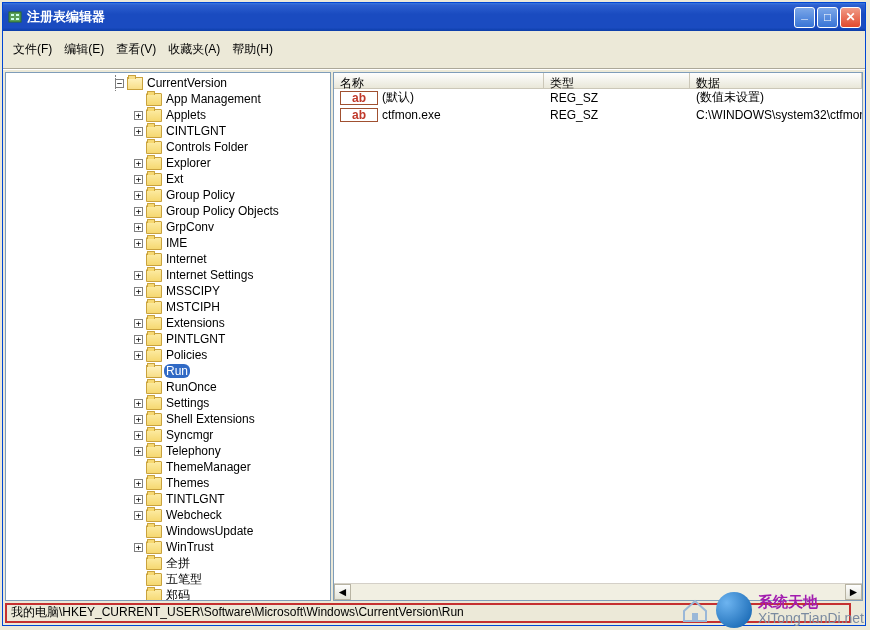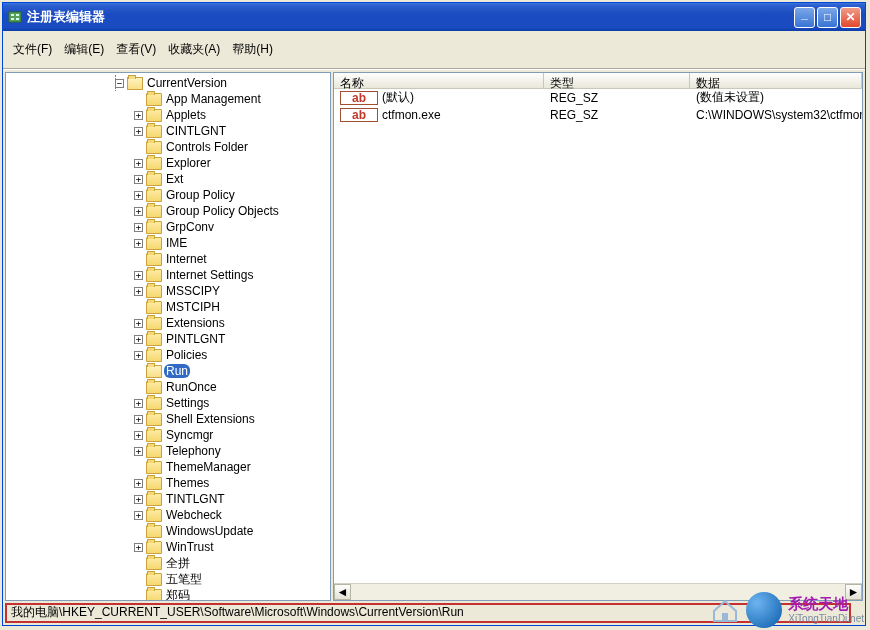--- a/index.html
+++ b/index.html
@@ -50,21 +50,21 @@
 .statusbar { height: 20px; border: 2px solid #c53030; background: #ece9d8; display: flex; align-items: flex-end; padding: 0 4px; margin: 0 14px 2px 2px; font-size: 11px; }
 
 .scrollbar-h { height: 17px; background: #f1efe2; border-top: 1px solid #d4d0c8; display: flex; }
 .scroll-btn { width: 17px; height: 16px; background: linear-gradient(to bottom, #fefefe, #e3e3d7); border: 1px solid #b8b4a3; display: flex; align-items: center; justify-content: center; font-size: 8px; cursor: pointer; }
 .scroll-track { flex: 1; background: #f1efe2; }
 
 .watermark { position: absolute; right: 6px; bottom: 2px; display: flex; align-items: center; gap: 6px; z-index: 100; }
 .watermark-icon { width: 36px; height: 36px; border-radius: 50%; background: radial-gradient(circle at 30% 30%, #6db4f0, #0a5caa); position: relative; }
 .watermark-text { display: flex; flex-direction: column; line-height: 1.1; }
 .watermark-text .l1 { font-size: 15px; font-weight: bold; color: #a21caf; }
-.watermark-text .l2 { font-size: 10px; color: #7a8aa0; }
+.watermark-text .l2 { font-size: 14px; color: #7a8aa0; }
 </style>
 </head>
 <body>
 
 <div class="window">
 
   <div class="titlebar">
     <span class="titlebar-icon">
       <svg width="16" height="16" viewBox="0 0 16 16">
           <rect x="2" y="3" width="12" height="10" fill="#5a9e5a" stroke="#2a6e2a"></rect>

